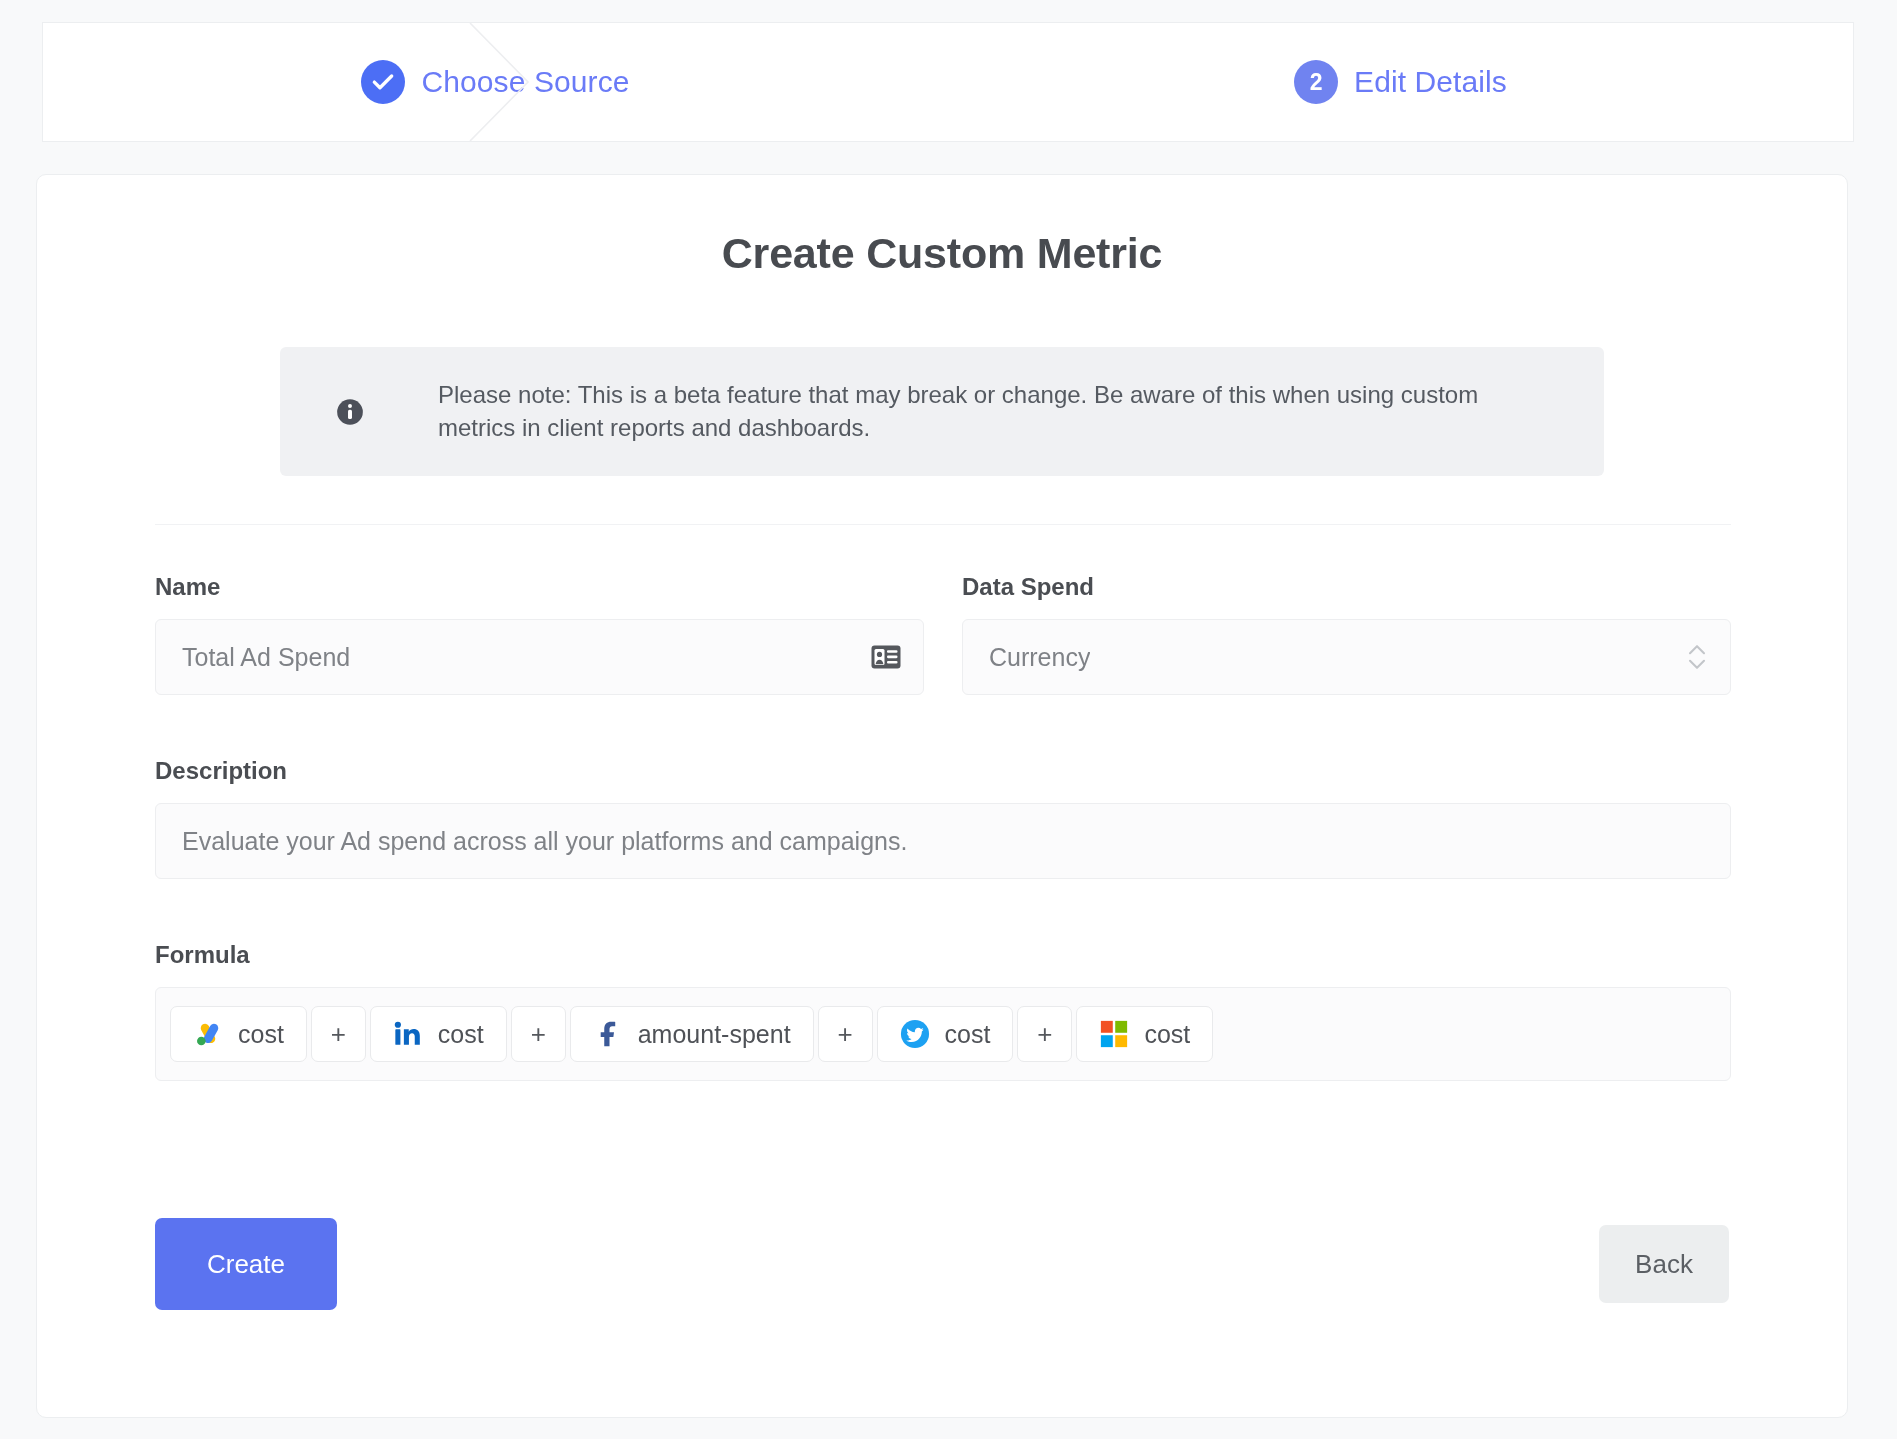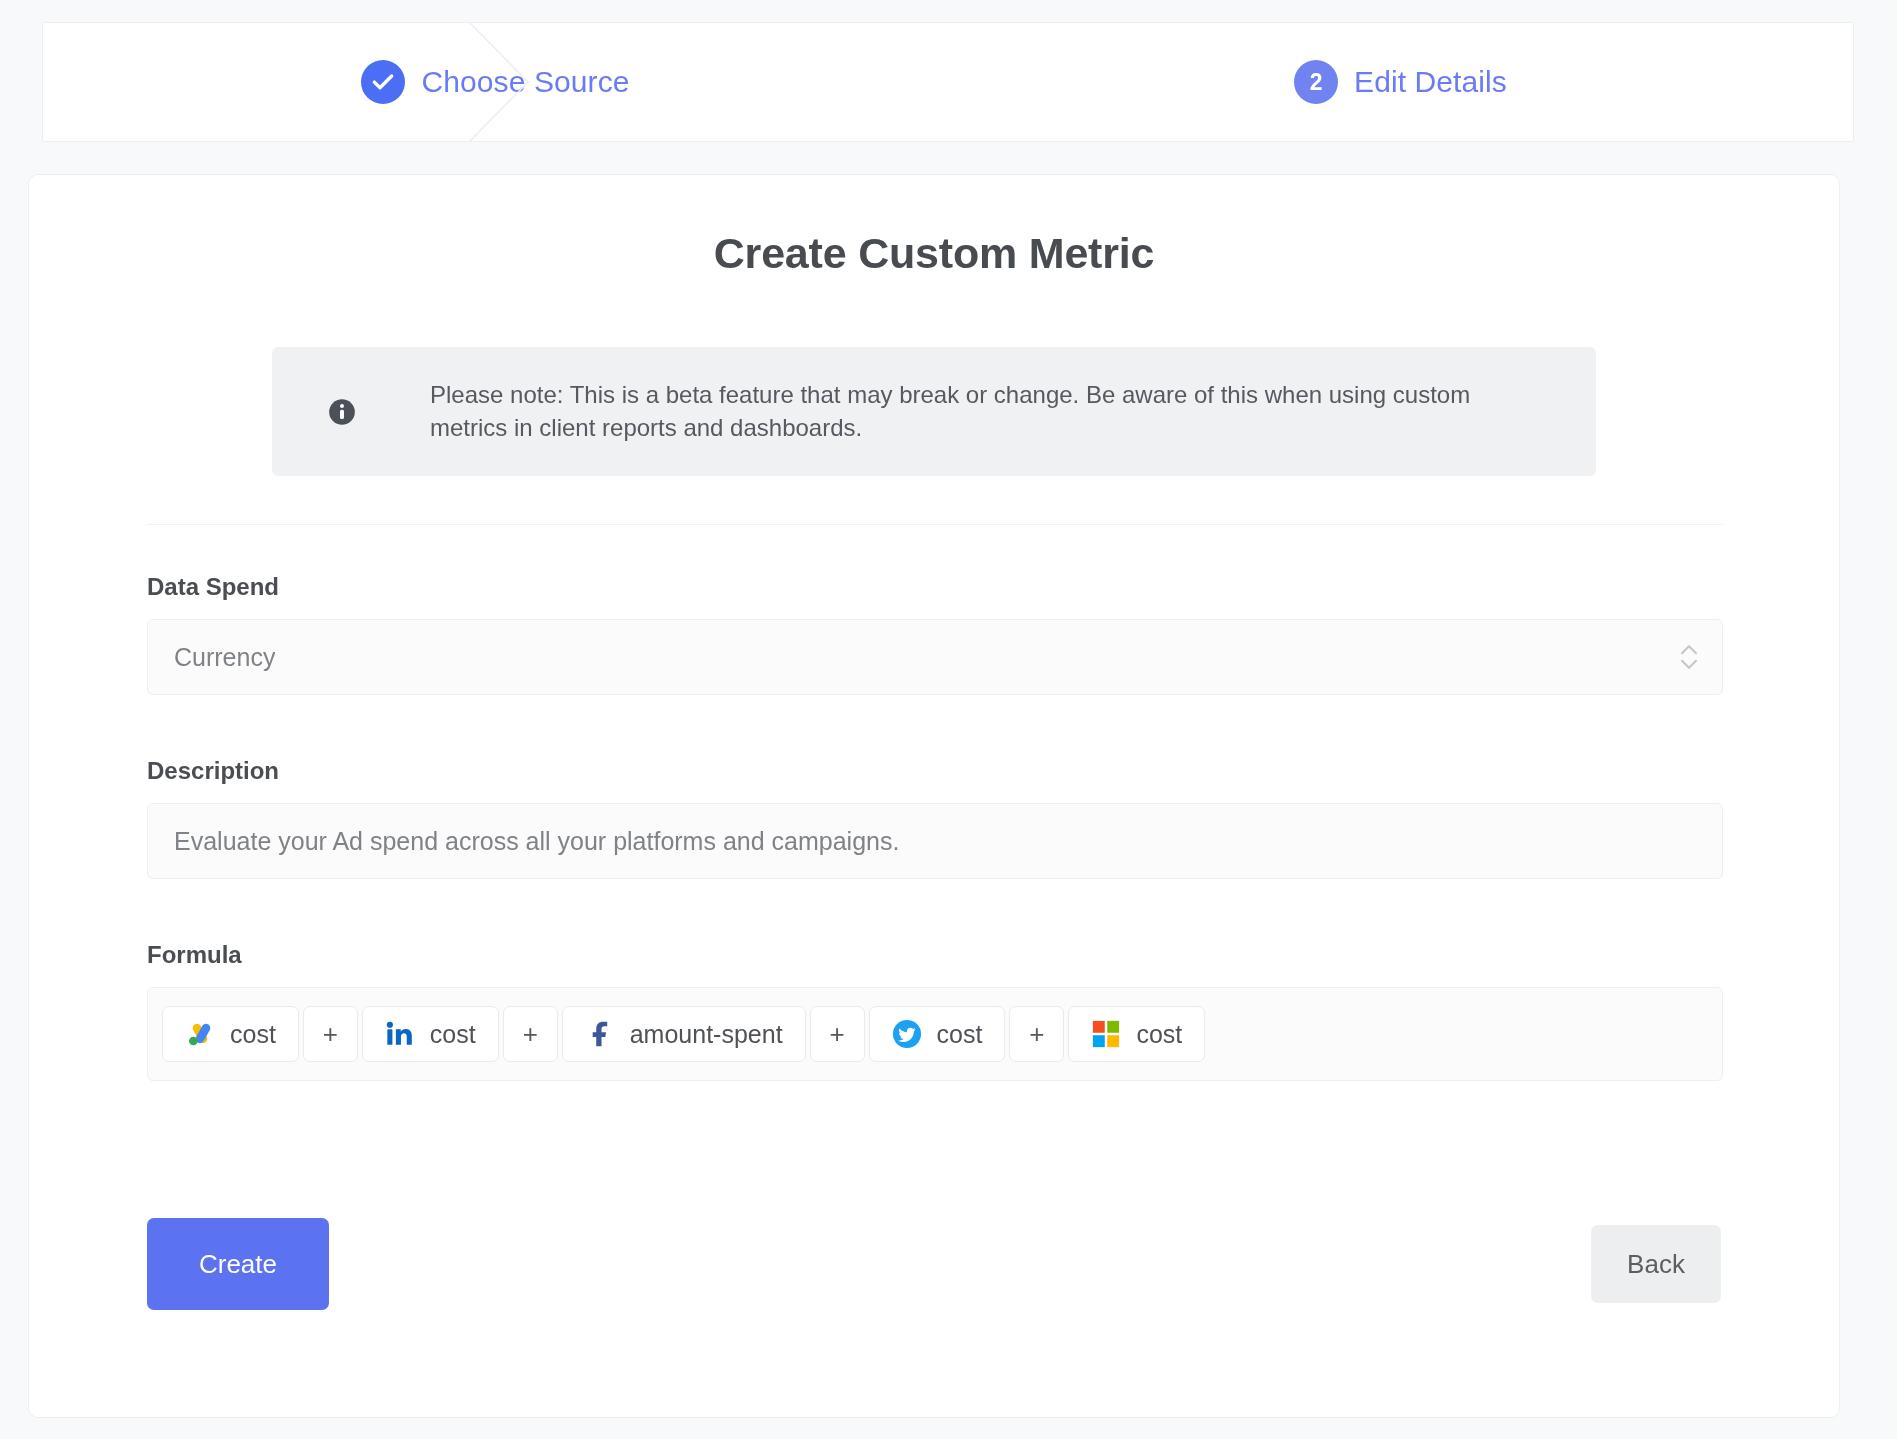--- a/index.html
+++ b/index.html
@@ -72,21 +72,21 @@
     top: 0;
     width: 96px;
     height: 100%;
     pointer-events: none;
   }
   .step-divider svg { display: block; width: 100%; height: 100%; }
 
   
   .card {
     position: absolute;
-    left: 28px;
+    left: 36px;
     top: 174px;
     width: 1812px;
     height: 1244px;
     background: #ffffff;
     border: 1px solid #eceef0;
     border-radius: 10px;
   }
 
   .page-title {
     text-align: center;
@@ -303,20 +303,37 @@
       </span>
       <span class="note-text">Please note: This is a beta feature that may break or change. Be aware of this when using custom metrics in client reports and dashboards.</span>
     </div>
 
     <div class="divider"></div>
 
     <div class="form">
 
       <div class="row">
 
+        <div class="col">
+          <span class="field-label">Name</span>
+          <div class="input-box">
+            <span class="value">Total Ad Spend</span>
+            <span class="input-affix">
+              <svg width="30" height="24" viewBox="0 0 30 24" aria-hidden="true">
+                <rect x="0.5" y="0.5" width="29" height="23" rx="3" fill="#55585d"></rect>
+                <rect x="3.5" y="4" width="10" height="16" rx="1.5" fill="#ffffff"></rect>
+                <circle cx="8.5" cy="9.4" r="2.6" fill="#55585d"></circle>
+                <path d="M4.6 19.2c.5-2.9 2.1-4.4 3.9-4.4s3.4 1.5 3.9 4.4z" fill="#55585d"></path>
+                <rect x="16" y="5.2" width="10.5" height="2.6" rx="1.1" fill="#ffffff"></rect>
+                <rect x="16" y="10.6" width="10.5" height="2.6" rx="1.1" fill="#ffffff"></rect>
+                <rect x="16" y="16" width="10.5" height="2.6" rx="1.1" fill="#ffffff"></rect>
+              </svg>
+            </span>
+          </div>
+        </div>
 
         <div class="col">
           <span class="field-label">Data Spend</span>
           <div class="input-box">
             <span class="value">Currency</span>
             <span class="input-affix">
               <svg width="22" height="34" viewBox="0 0 22 34" aria-hidden="true">
                 <path d="M4 13.2 11 6.2 18 13.2" fill="none" stroke="#c3c6ca" stroke-width="2.1" stroke-linecap="round" stroke-linejoin="round"></path>
                 <path d="M4 20.8 11 27.8 18 20.8" fill="none" stroke="#c3c6ca" stroke-width="2.1" stroke-linecap="round" stroke-linejoin="round"></path>
               </svg>

